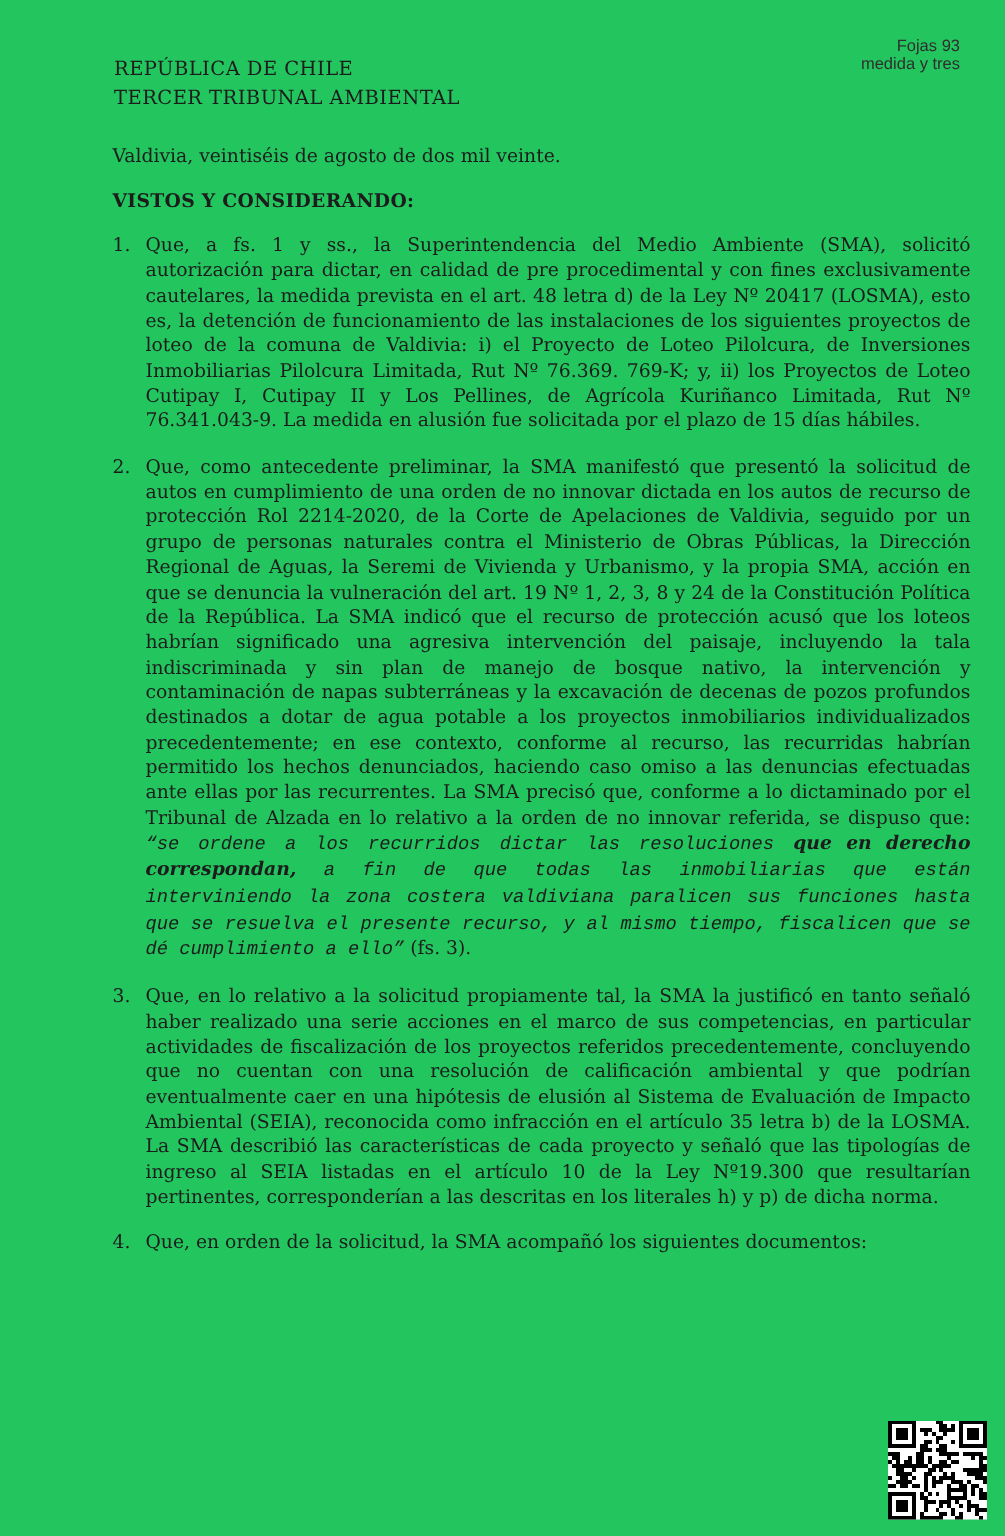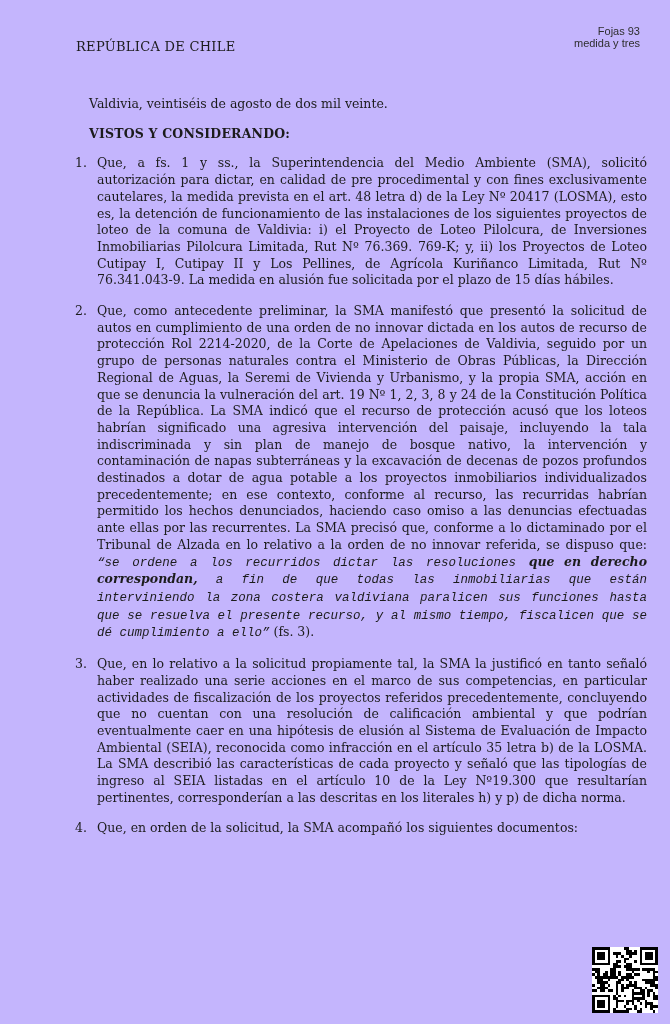--- a/index.html
+++ b/index.html
@@ -1,19 +1,19 @@
 <!DOCTYPE html>
 <html><head>
 <meta charset="utf-8">
 <style>
   html,body{margin:0;padding:0;background:#ffffff;}
   .page{
     position:relative;
     width:670px;height:1024px;
-    background:#c4b5fd;
+    background:#22c55e;
     color:#1c1c1c;
     overflow:hidden;
     font-family:"DejaVu Serif", serif;
   }
   
   .fojas{
     position:absolute;top:26px;right:30px;
     text-align:right;
     font-family:"Liberation Sans", sans-serif;
     font-size:11px;line-height:11.5px;
@@ -25,21 +25,21 @@
     font-weight:normal;
     font-size:13px;line-height:19px;
     letter-spacing:0.3px;
   }
   
   .content{
     position:absolute;top:96px;left:75px;
     width:572px;
     font-size:12.5px;line-height:16.7px;
   }
-  .content p{margin:0 0 13px 14px;}
+  .content p{margin:0 0 13px 0;}
   .heading{font-weight:bold;letter-spacing:0.2px;}
   .item{display:flex;margin-bottom:14px;}
   .item .num{flex:0 0 22px;}
   .item .itext{flex:1;text-align:justify;text-justify:inter-word;hyphens:none;}
   .seg-normal{font-style:normal;}
   .seg-italic{font-style:italic;font-family:Liberation Mono, monospace;}
   .seg-bold-italic{font-style:italic;font-weight:bold;}
   
   .qr{
     position:absolute;left:592px;top:947px;
@@ -51,20 +51,21 @@
 
 <div class="page">
 
   <div class="fojas">
     <div>Fojas 93</div>
     <div>medida y tres</div>
   </div>
 
   <div class="letterhead">
     <div>REPÚBLICA DE CHILE</div>
+    <div>TERCER TRIBUNAL AMBIENTAL</div>
   </div>
 
   <div class="content">
     <p>Valdivia, veintiséis de agosto de dos mil veinte.</p>
     <p class="heading">VISTOS Y CONSIDERANDO:</p>
 
     <div class="item">
       <span class="num">1.</span>
       <div class="itext"><span class="seg-normal">Que, a fs. 1 y ss., la Superintendencia del Medio Ambiente (SMA), solicitó autorización para dictar, en calidad de pre procedimental y con fines exclusivamente cautelares, la medida prevista en el art. 48 letra d) de la Ley Nº 20417 (LOSMA), esto es, la detención de funcionamiento de las instalaciones de los siguientes proyectos de loteo de la comuna de Valdivia: i) el Proyecto de Loteo Pilolcura, de Inversiones Inmobiliarias Pilolcura Limitada, Rut Nº 76.369. 769-K; y, ii) los Proyectos de Loteo Cutipay I, Cutipay II y Los Pellines, de Agrícola Kuriñanco Limitada, Rut Nº 76.341.043-9. La medida en alusión fue solicitada por el plazo de 15 días hábiles.</span></div>
     </div>

